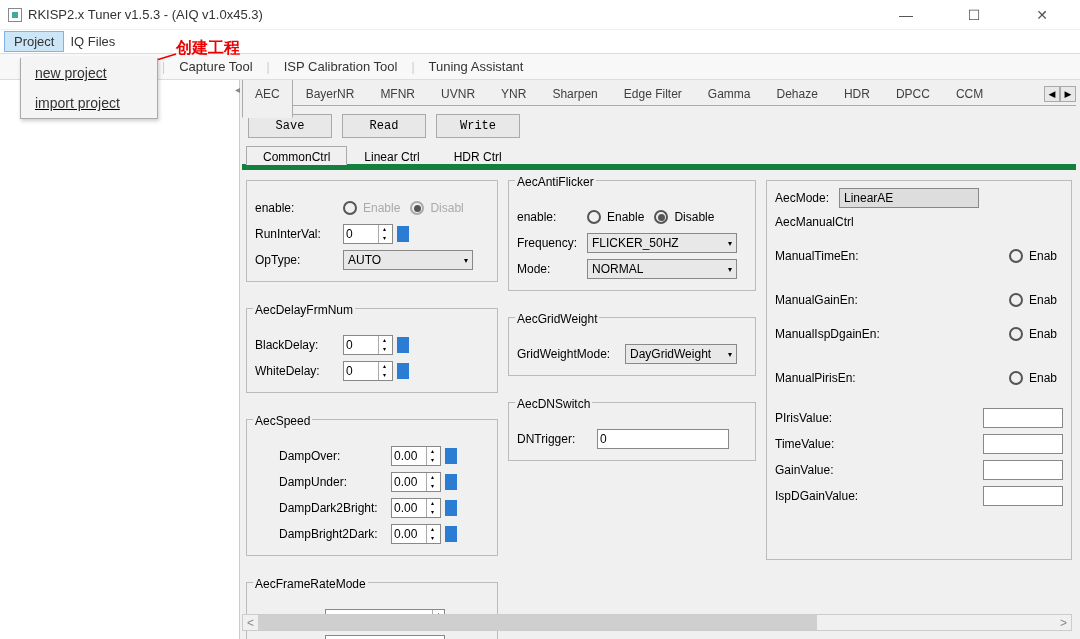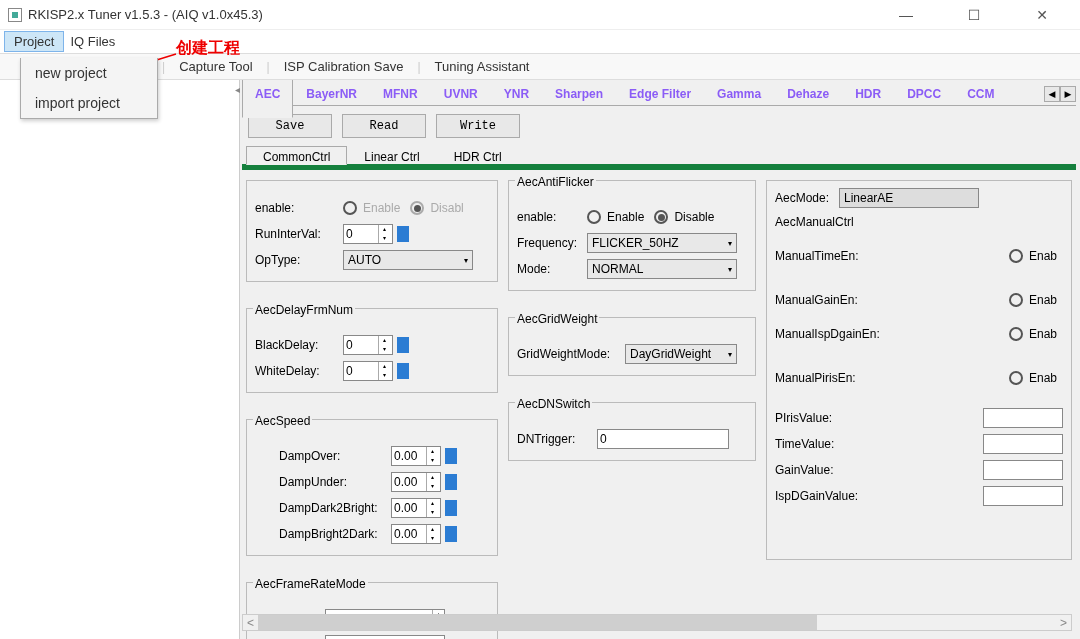--- a/index.html
+++ b/index.html
@@ -8,31 +8,31 @@
 .app-icon { width: 14px; height: 14px; border: 1px solid #888; margin-right: 6px; display: inline-flex; align-items: center; justify-content: center; }
 .app-icon-inner { width: 6px; height: 6px; background: #4a9; }
 .title-text { font-size: 13px; color: #333; }
 .win-controls { margin-left: auto; display: flex; gap: 24px; padding-right: 8px; }
 .win-btn { width: 44px; height: 30px; display: flex; align-items: center; justify-content: center; font-size: 14px; color: #555; cursor: default; }
 .menubar { height: 24px; display: flex; align-items: center; padding: 0 4px; background: #fff; border-bottom: 1px solid #ddd; position: relative; }
 .menu-item { padding: 3px 6px; color: #333; font-size: 13px; }
 .menu-item.active { background: #cde6f7; border: 1px solid #7eb4ea; padding: 2px 9px; }
 .annotation { position: absolute; left: 176px; top: 38px; color: #e00; font-size: 16px; font-weight: bold; pointer-events: none; }
 .arrow { position: absolute; left: 128px; top: 52px; pointer-events: none; }
-.dropdown { position: absolute; left: 20px; top: 58px; width: 138px; background: #f4f4f4; border: 1px solid #aaa; border-top: none; box-shadow: 1px 2px 4px rgba(0,0,0,0.2); z-index: 10; }
+.dropdown { position: absolute; left: 20px; top: 58px; width: 138px; background: #f4f4f4; border: 1px solid #aaa; border-top: none; box-shadow: 1px 2px 4px rgba(0,0,0,0.2); z-index: 10; text-decoration: underline; }
 .dropdown-item { padding: 7px 14px; font-size: 14px; color: #333; }
 .toolbar { height: 26px; display: flex; align-items: center; background: #f8f8f8; border-bottom: 1px solid #ddd; padding-left: 162px; gap: 4px; font-family: "Courier New", monospace; }
 .toolbar-item { padding: 0 10px; font-size: 13px; color: #333; }
 .toolbar-sep { color: #ccc; }
 .main { display: flex; height: calc(100% - 80px); }
 .sidebar { width: 240px; background: #fff; border-right: 1px solid #ccc; position: relative; }
 .sidebar-handle { position: absolute; right: -4px; top: 4px; width: 8px; font-size: 10px; color: #888; }
 .content { flex: 1; background: #f0f0f0; padding: 2px 4px 0 2px; overflow: hidden; position: relative; }
 .tabstrip { display: flex; align-items: center; background: #f0f0f0; border-bottom: 1px solid #aaa; height: 24px; font-family: "Courier New", monospace; position: relative; }
-.tab { padding: 16px 12px; font-size: 12px; color: #8b5cf6; border: 1px solid transparent; border-bottom: none; white-space: nowrap; font-weight: bold; }
+.tab { padding: 16px 12px; font-size: 12px; color: #404040; border: 1px solid transparent; border-bottom: none; white-space: nowrap; }
 .tab.selected { background: #f0f0f0; border: 1px solid #aaa; border-bottom: 1px solid #f0f0f0; margin-bottom: -1px; }
 .tab-scroll { margin-left: auto; display: flex; }
 .tab-arrow { width: 16px; height: 16px; border: 1px solid #aaa; display: flex; align-items: center; justify-content: center; font-size: 9px; background: #e8e8e8; }
 .btn-row { padding: 8px 6px; display: flex; gap: 10px; }
 .btn { width: 84px; height: 24px; background: #e8e8e8; border: 1px solid #aaa; display: flex; align-items: center; justify-content: center; font-family: "Courier New", monospace; }
 .subtabs { display: flex; border-bottom: 6px solid #15803d; height: 24px; padding-left: 4px; font-family: "Courier New", monospace; }
 .subtab { padding: 3px 16px; border: 1px solid transparent; border-bottom: none; }
 .subtab.selected { background: #f0f0f0; border: 1px solid #aaa; border-bottom: 1px solid #f0f0f0; margin-bottom: -1px; }
 .panels { display: flex; padding: 10px 4px; gap: 10px; height: 400px; }
 .col { display: flex; flex-direction: column; gap: 26px; }
@@ -88,21 +88,21 @@
 
 <div class="dropdown">
   <div class="dropdown-item">new project</div>
   <div class="dropdown-item">import project</div>
 </div>
 
 <div class="toolbar">
   <span class="toolbar-sep">|</span>
   <span class="toolbar-item">Capture Tool</span>
   <span class="toolbar-sep">|</span>
-  <span class="toolbar-item">ISP Calibration Save</span>
+  <span class="toolbar-item">ISP Calibration Tool</span>
   <span class="toolbar-sep">|</span>
   <span class="toolbar-item">Tuning Assistant</span>
 </div>
 
 <div class="main">
   <div class="sidebar">
     <div class="sidebar-handle">◂</div>
   </div>
   <div class="content">
 

